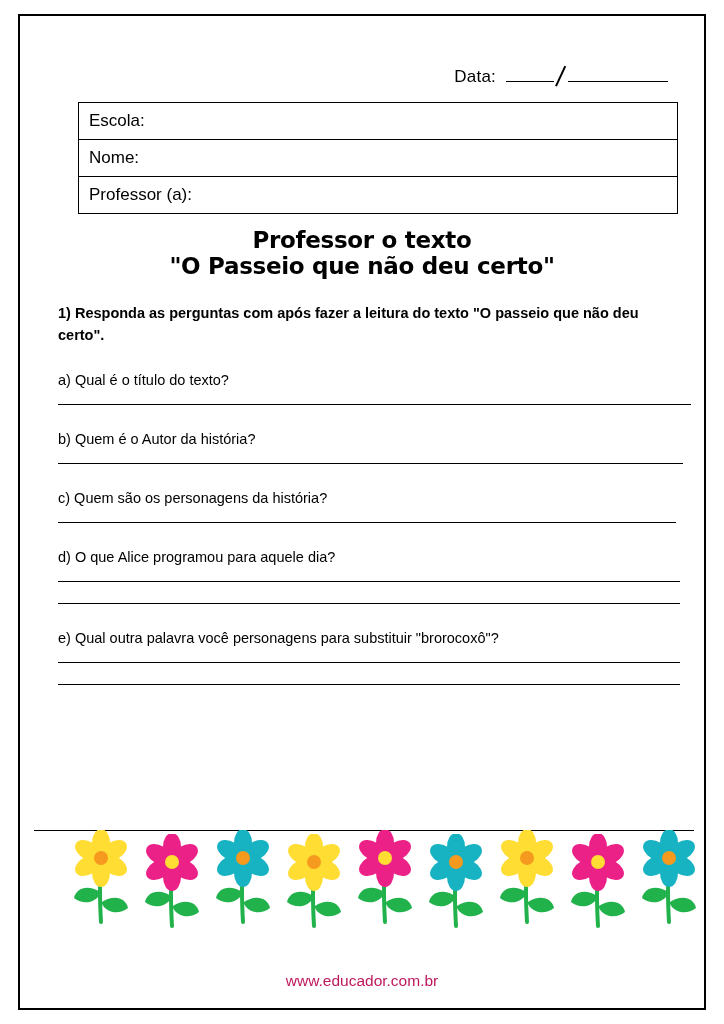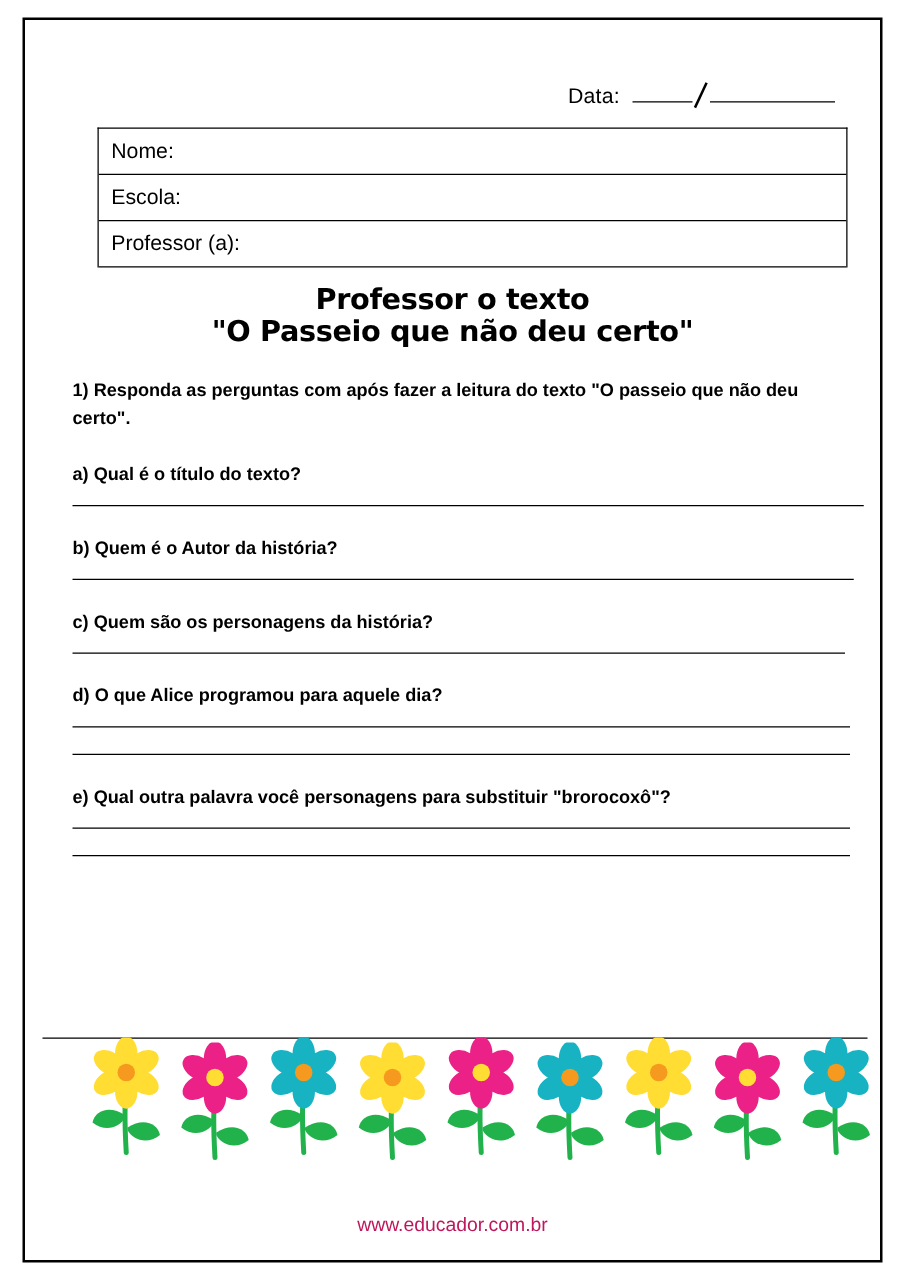--- a/index.html
+++ b/index.html
@@ -119,21 +119,21 @@
     padding: 0 4px 0 10px;
   }
   .q-intro {
     font-size: 14.5px;
     font-weight: bold;
     line-height: 1.55;
     margin-bottom: 4px;
   }
   .q-item {
     font-size: 14.5px;
-    font-weight: bold;
+    font-weight: normal;
     margin-top: 26px;
   }
   .answer-line {
     border-bottom: 1.3px solid #000;
     margin-top: 16px;
     height: 0;
   }
   .answer-line.short-a { width: 633px; }
   .answer-line.short-b { width: 625px; }
   .answer-line.short-c { width: 618px; }
@@ -185,24 +185,24 @@
       <span class="date-blanks">
         <span class="blank b1"></span>
         <span class="slash"></span>
         <span class="blank b2"></span>
         <span class="blank b3"></span>
       </span>
     </div>
 
     <div class="id-table">
       <div class="id-row">
-        <span>Nome:</span>
+        <span>Escola:</span>
       </div>
       <div class="id-row">
-        <span>Escola:</span>
+        <span>Nome:</span>
       </div>
       <div class="id-row">
         <span>Professor (a):</span>
       </div>
     </div>
 
     <div class="title-block">
       <div class="title-line">Professor o texto</div>
       <div class="title-line second">"O Passeio que não deu certo"</div>
     </div>

